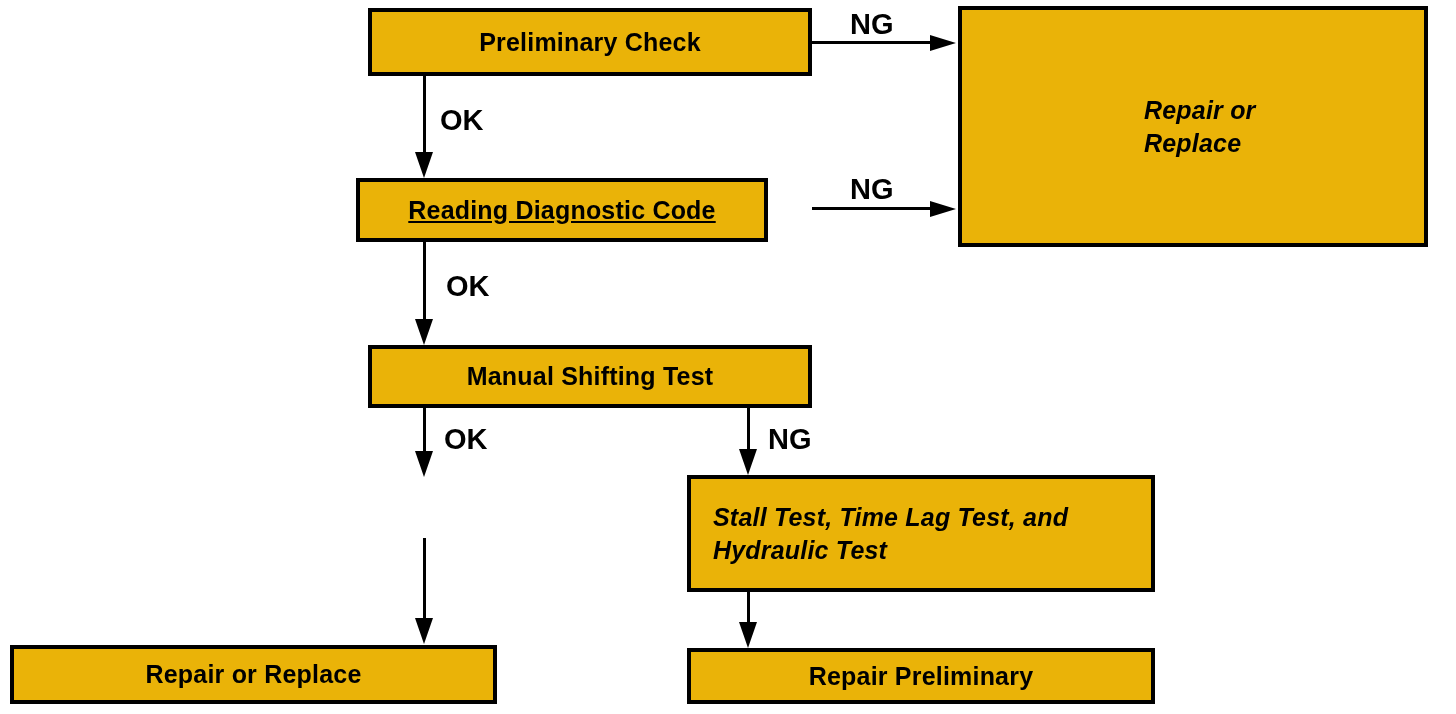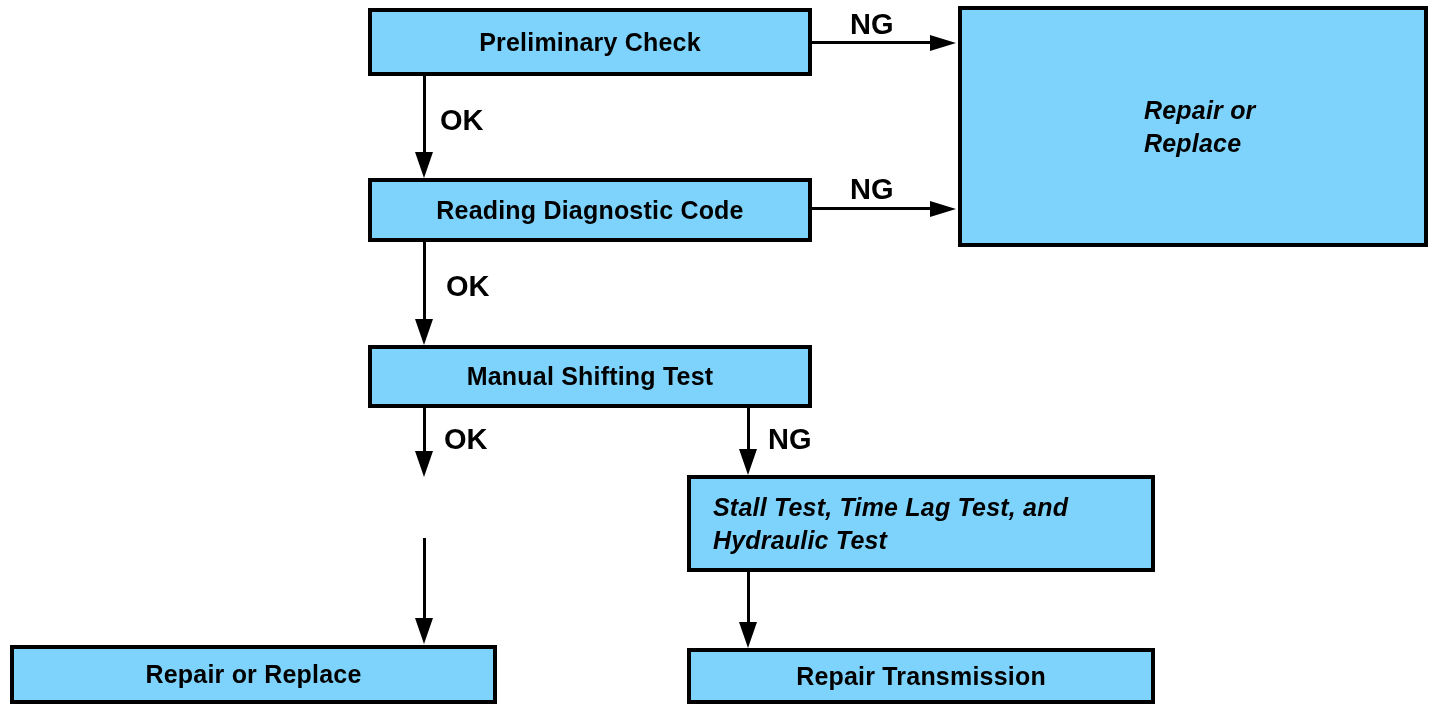--- a/index.html
+++ b/index.html
@@ -15,21 +15,21 @@
     position: relative;
     width: 1456px;
     height: 714px;
     background: #ffffff;
     overflow: hidden;
   }
   .node {
     position: absolute;
     box-sizing: border-box;
     border: 4px solid #000000;
-    background: #7dd3fc;
+    background: #eab308;
     color: #000000;
     font-weight: bold;
     letter-spacing: 0.2px;
     display: flex;
     z-index: 3;
   }
   .node .node-label {
     display: block;
     white-space: pre-line;
     line-height: 1.32;
@@ -42,24 +42,24 @@
   .node.mid-left {
     align-items: center;
     justify-content: flex-start;
     text-align: left;
     font-style: italic;
   }
 
   
   #node-preliminary-check { left: 368px; top: 8px;  width: 444px; height: 68px;  font-size: 25px; }
   #node-repair-or-replace-top { left: 958px; top: 6px; width: 470px; height: 241px; font-size: 25px; padding-left: 182px; }
-  #node-reading-diagnostic-code { left: 368px; top: 178px; width: 444px; height: 64px; font-size: 25px; }
+  #node-reading-diagnostic-code { left: 356px; top: 178px; width: 412px; height: 64px; font-size: 25px; text-decoration: underline; }
   #node-manual-shifting-test { left: 368px; top: 345px; width: 444px; height: 63px; font-size: 25px; }
   #node-electrical-control-system-check { left: 10px; top: 477px; width: 487px; height: 61px; font-size: 25px; }
-  #node-stall-hydraulic-test { left: 687px; top: 475px; width: 468px; height: 97px; font-size: 25px; padding-left: 22px; }
+  #node-stall-hydraulic-test { left: 687px; top: 475px; width: 468px; height: 117px; font-size: 25px; padding-left: 22px; }
   #node-repair-or-replace-bottom { left: 10px; top: 645px; width: 487px; height: 59px; font-size: 25px; }
   #node-repair-transmission { left: 687px; top: 648px; width: 468px; height: 56px; font-size: 25px; }
 
   
   .conn-v {
     position: absolute;
     width: 3px;
     background: #000000;
     z-index: 1;
   }
@@ -153,16 +153,16 @@
   <div class="node mid-left" id="node-stall-hydraulic-test">
     <span class="node-label">Stall Test, Time Lag Test, and
 Hydraulic Test</span>
   </div>
 
   <div class="node center" id="node-repair-or-replace-bottom">
     <span class="node-label">Repair or Replace</span>
   </div>
 
   <div class="node center" id="node-repair-transmission">
-    <span class="node-label">Repair Transmission</span>
+    <span class="node-label">Repair Preliminary</span>
   </div>
 
 </div>
 
 </body></html>

